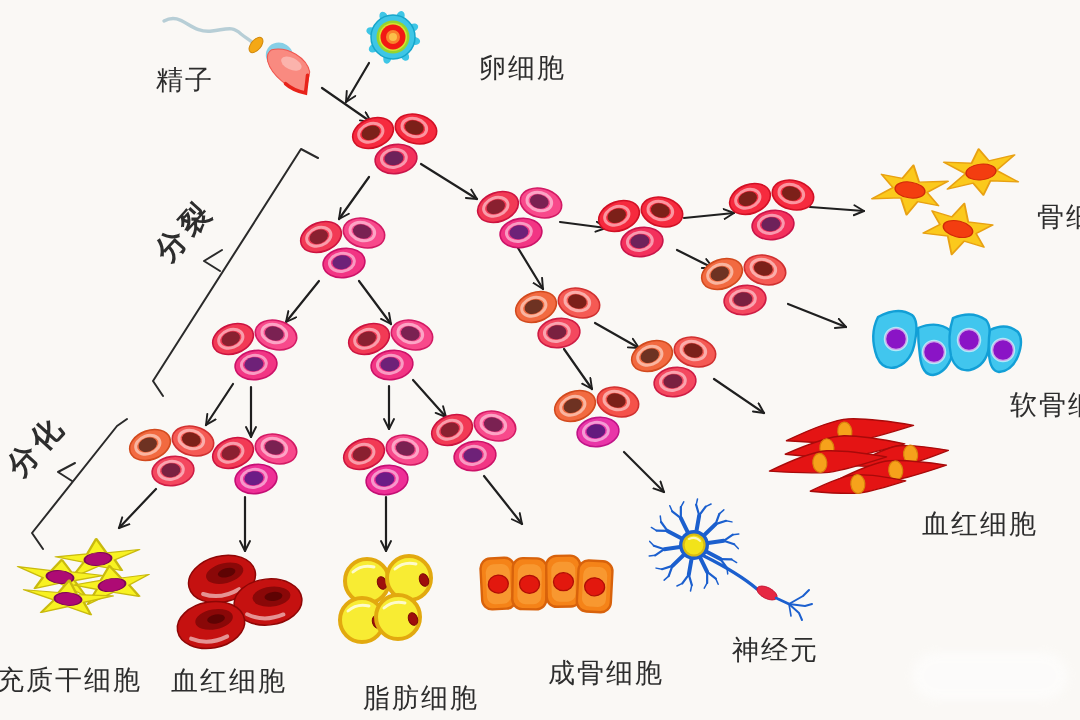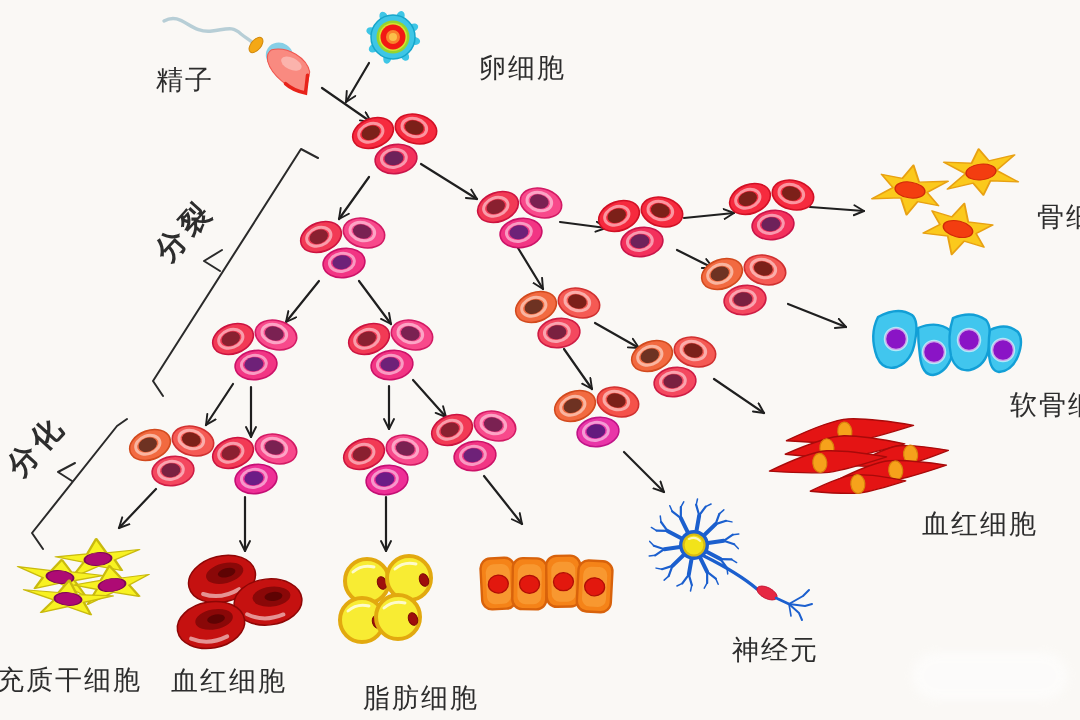--- a/index.html
+++ b/index.html
@@ -542,16 +542,17 @@
   </svg>
 
   <div class="lbl" style="left:156px;top:66px">精子</div>
   <div class="lbl" style="left:479px;top:54px">卵细胞</div>
   <div class="lbl rot" style="left:136px;top:214px;transform:rotate(-48deg)">分裂</div>
   <div class="lbl rot" style="left:-12px;top:429px;transform:rotate(-48deg)">分化</div>
   <div class="lbl" style="left:1037px;top:203px">骨细胞</div>
   <div class="lbl" style="left:1010px;top:391px">软骨细胞</div>
   <div class="lbl" style="left:922px;top:510px">血红细胞</div>
   <div class="lbl" style="left:732px;top:636px">神经元</div>
+  <div class="lbl" style="left:548px;top:659px">成骨细胞</div>
   <div class="lbl" style="left:363px;top:684px">脂肪细胞</div>
   <div class="lbl" style="left:171px;top:667px">血红细胞</div>
   <div class="lbl" style="left:-3px;top:666px">充质干细胞</div>
 </div>
 
 </body></html>

